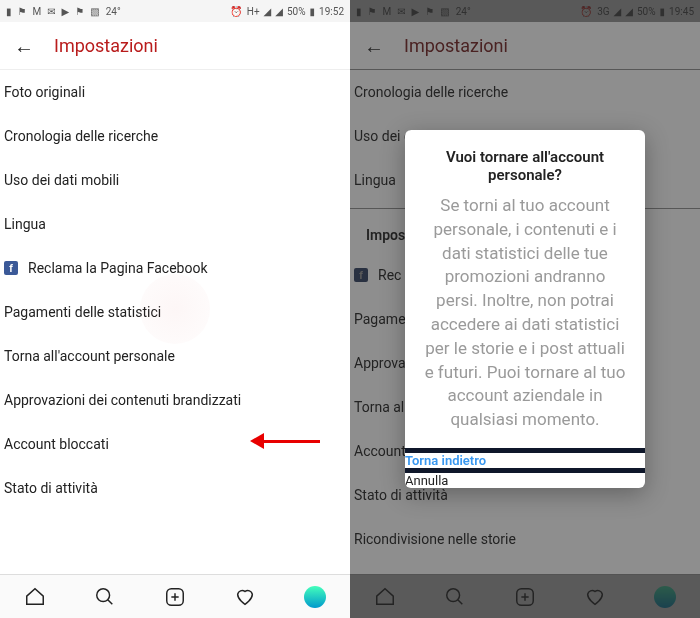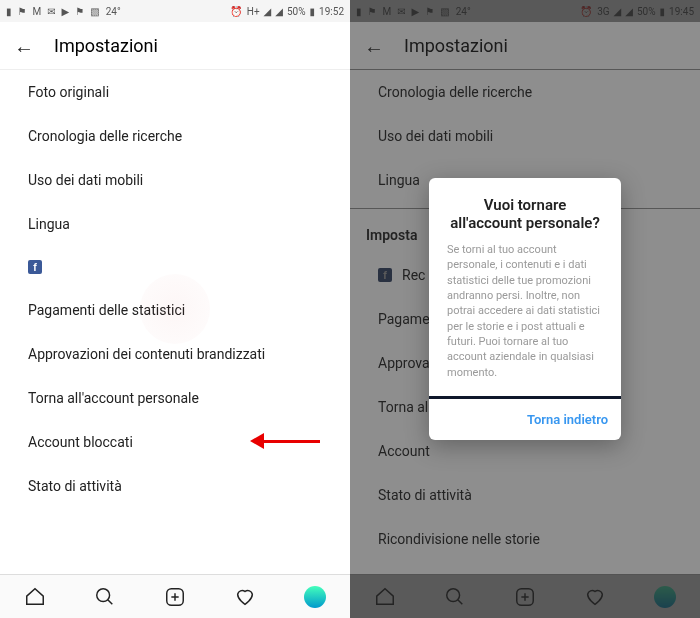--- a/index.html
+++ b/index.html
@@ -2,38 +2,38 @@
 <html><head>
 <meta charset="utf-8">
 <style>
 *{margin:0;padding:0;box-sizing:border-box;font-family:-apple-system,Roboto,Arial,sans-serif;-webkit-font-smoothing:antialiased}
 body{width:700px;height:618px;display:flex;background:#ccc}
 .screen{width:350px;height:618px;background:#fff;position:relative;display:flex;flex-direction:column;overflow:hidden}
 .status-bar{height:22px;background:#f5f5f5;display:flex;align-items:center;padding:0 6px;font-size:10px;color:#555}
 .status-left{display:flex;gap:6px;align-items:center}
 .status-right{display:flex;gap:4px;align-items:center;margin-left:auto}
 .header{height:48px;display:flex;align-items:center;padding:0 14px;gap:20px;border-bottom:1px solid #eee}
-.header-title{font-size:18px;color:#000000}
+.header-title{font-size:18px;color:#b91c1c}
 .back-arrow{font-size:20px;color:#222}
 .content{flex:1;overflow-y:auto}
-.item{padding:14px 28px;font-size:14px;color:#222;border-bottom:0}
+.item{padding:14px 4px;font-size:14px;color:#222;border-bottom:0}
 .section-header{padding:18px 16px 10px;font-size:14px;color:#222;font-weight:600;border-top:1px solid #eee;margin-top:6px}
 .item-with-icon{display:flex;align-items:center;gap:10px}
 .fb-icon{width:14px;height:14px;background:#3b5998;color:#fff;display:inline-flex;align-items:center;justify-content:center;font-size:10px;font-weight:bold;border-radius:2px}
 .arrow-annotation{position:absolute;right:30px;top:433px;width:70px;height:16px;pointer-events:none}
 .arrow-line{position:absolute;right:0;top:7px;width:58px;height:3px;background:#e80000}
 .arrow-head{position:absolute;left:0;top:0;width:0;height:0;border-right:14px solid #e80000;border-top:8px solid transparent;border-bottom:8px solid transparent}
 .bottom-nav{height:44px;border-top:1px solid #ddd;display:flex;background:#fafafa}
 .nav-item{flex:1;display:flex;align-items:center;justify-content:center;font-size:20px;color:#222}
 .nav-avatar{width:22px;height:22px;border-radius:50%;background:linear-gradient(#4fb,#09c)}
 .overlay{position:absolute;inset:0;background:rgba(50,50,50,0.55);display:flex;align-items:center;justify-content:center}
-.dialog{width:192px;background:#fff;border-radius:6px;overflow:hidden;box-shadow:0 6px 24px rgba(0,0,0,0.3)}
+.dialog{width:240px;background:#fff;border-radius:6px;overflow:hidden;box-shadow:0 6px 24px rgba(0,0,0,0.3)}
 .dialog-title{padding:18px 18px 10px;font-size:15px;font-weight:600;color:#222;text-align:center}
-.dialog-body{padding:0 18px 16px;font-size:11px;color:#9a9a9a;text-align:left;line-height:1.4}
-.dialog-btn{padding:13px;text-align:right;font-size:13px;border-top:3px solid #0f172a}
+.dialog-body{padding:0 18px 16px;font-size:17px;color:#9a9a9a;text-align:center;line-height:1.4}
+.dialog-btn{text-align:left;font-size:13px;border-top:5px solid #0f172a}
 .dialog-btn.primary{color:#3897f0;font-weight:600}
 .dialog-btn.secondary{color:#222}
 .dim .header,.dim .content,.dim .status-bar,.dim .bottom-nav{filter:brightness(0.56)}
 .watermark{position:absolute;left:50%;top:50%;transform:translate(-50%,-50%);width:70px;height:70px;border-radius:50%;background:radial-gradient(circle,rgba(200,30,30,0.08),rgba(200,30,30,0.02));pointer-events:none;opacity:0.5}
 svg{display:block}
 </style>
 </head>
 <body>
 
 <div class="screen">
@@ -63,24 +63,25 @@
     <span class="header-title">Impostazioni</span>
   </div>
   <div class="content">
     <div class="item">Foto originali</div>
     <div class="item">Cronologia delle ricerche</div>
     <div class="item">Uso dei dati mobili</div>
     <div class="item">Lingua</div>
 
     <div class="item item-with-icon">
       <span class="fb-icon">f</span>
+      <span>Reclama la Pagina Facebook</span>
     </div>
     <div class="item">Pagamenti delle statistici</div>
+    <div class="item">Torna all'account personale</div>
     <div class="item">Approvazioni dei contenuti brandizzati</div>
-    <div class="item">Torna all'account personale</div>
 
     <div class="item">Account bloccati</div>
     <div class="item">Stato di attività</div>
   </div>
   <div class="bottom-nav">
     <div class="nav-item">
         <svg width="22" height="22" viewBox="0 0 24 24" fill="none" stroke="#222" stroke-width="1.6">
           <path d="M3 11 12 3l9 8v9H3z"></path>
         </svg>
       </div>
@@ -181,15 +182,16 @@
     <div class="nav-item">
         <div class="nav-avatar"></div>
       </div>
   </div>
 
   <div class="overlay">
     <div class="dialog">
       <div class="dialog-title">Vuoi tornare all'account personale?</div>
       <div class="dialog-body">Se torni al tuo account personale, i contenuti e i dati statistici delle tue promozioni andranno persi. Inoltre, non potrai accedere ai dati statistici per le storie e i post attuali e futuri. Puoi tornare al tuo account aziendale in qualsiasi momento.</div>
       <div class="dialog-btn primary">Torna indietro</div>
+      <div class="dialog-btn secondary">Annulla</div>
     </div>
   </div>
 </div>
 
 </body></html>

